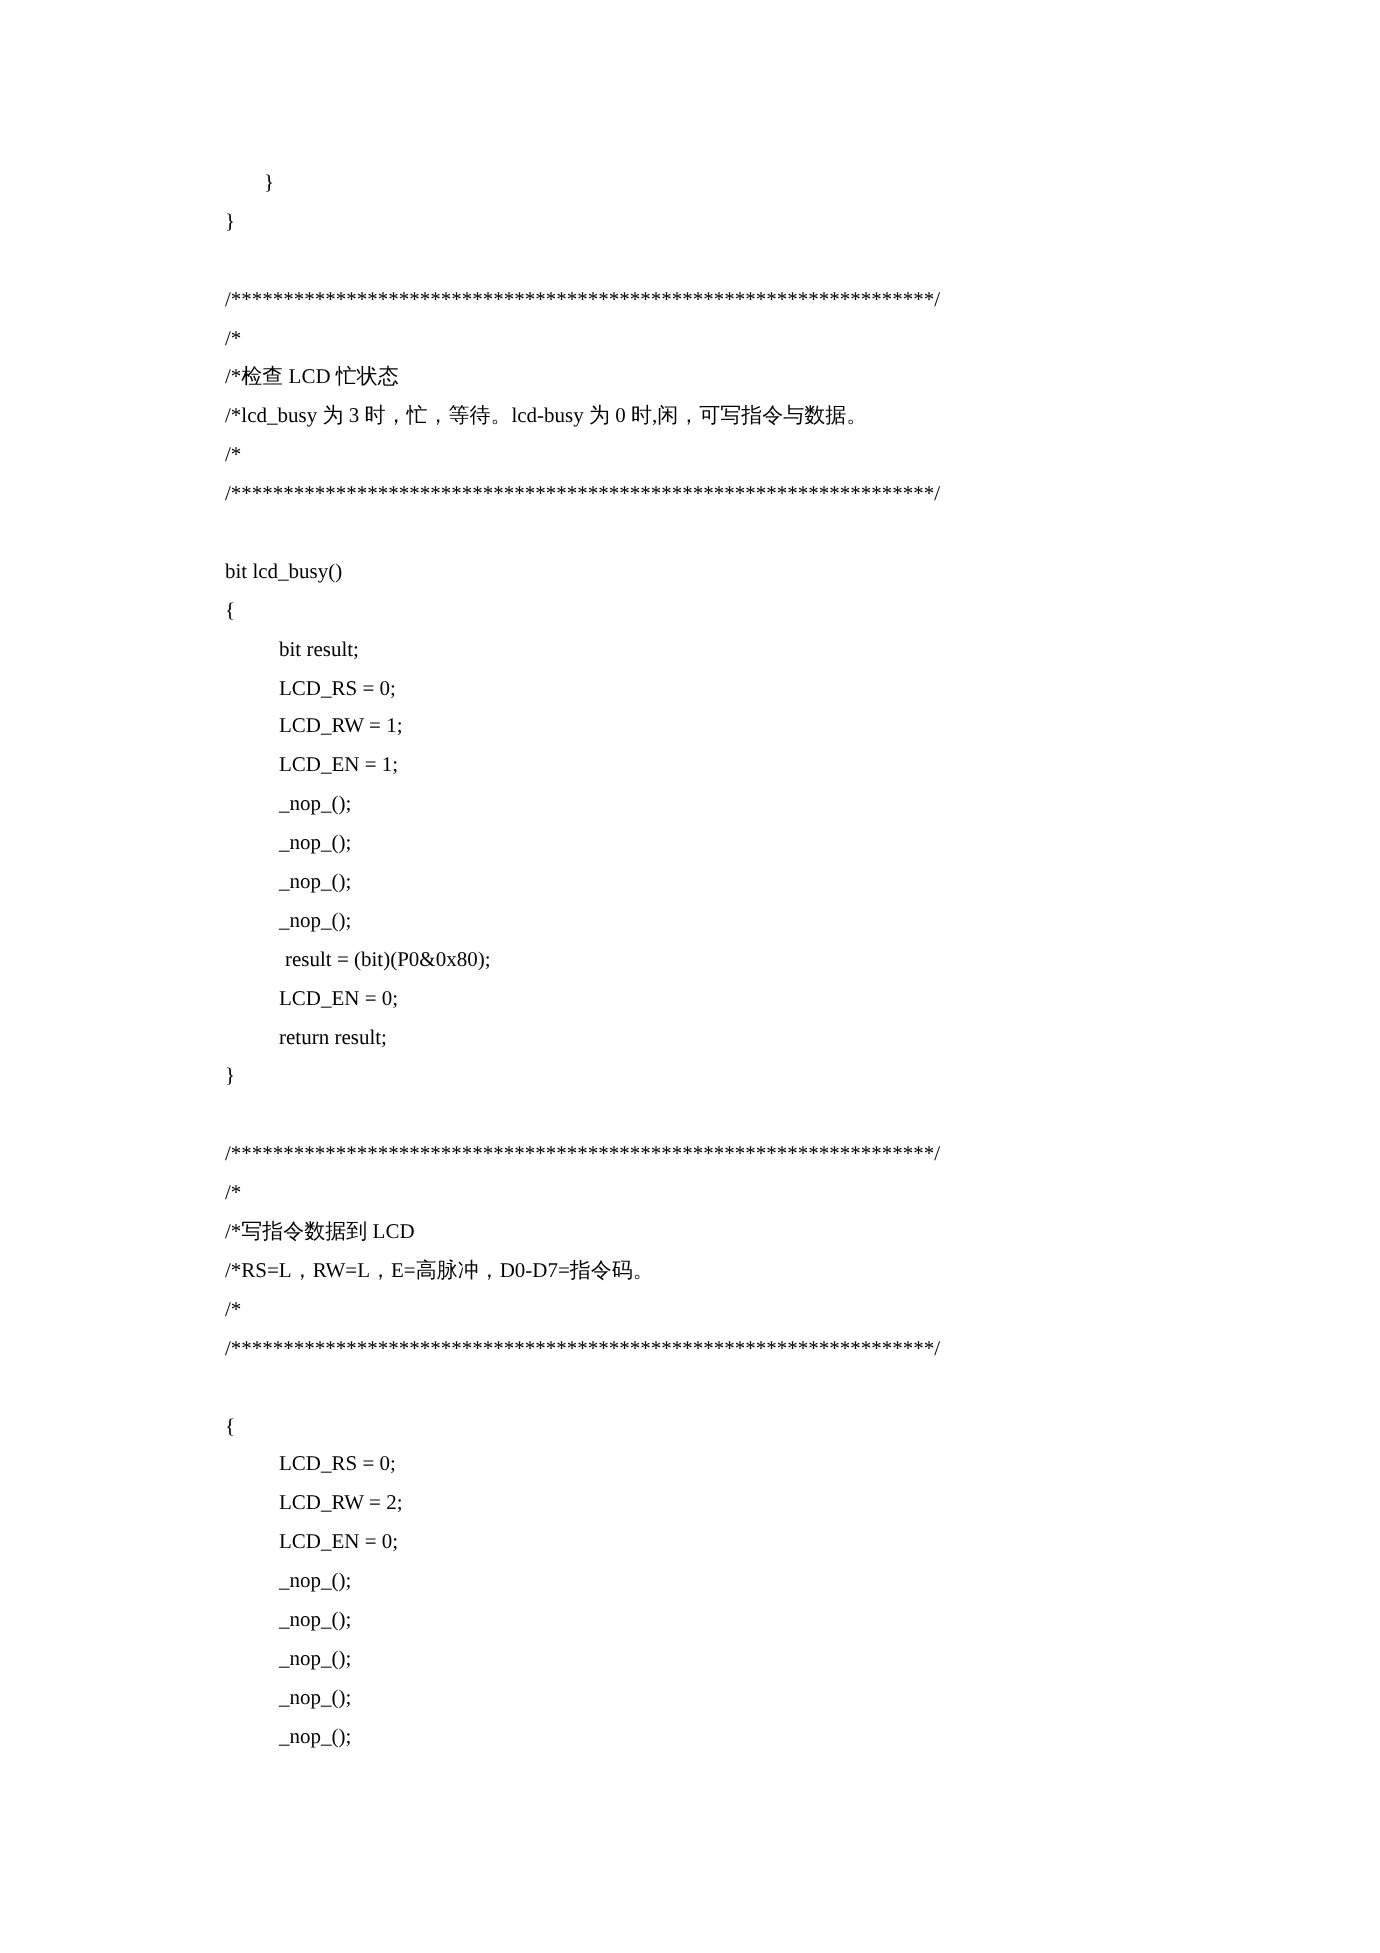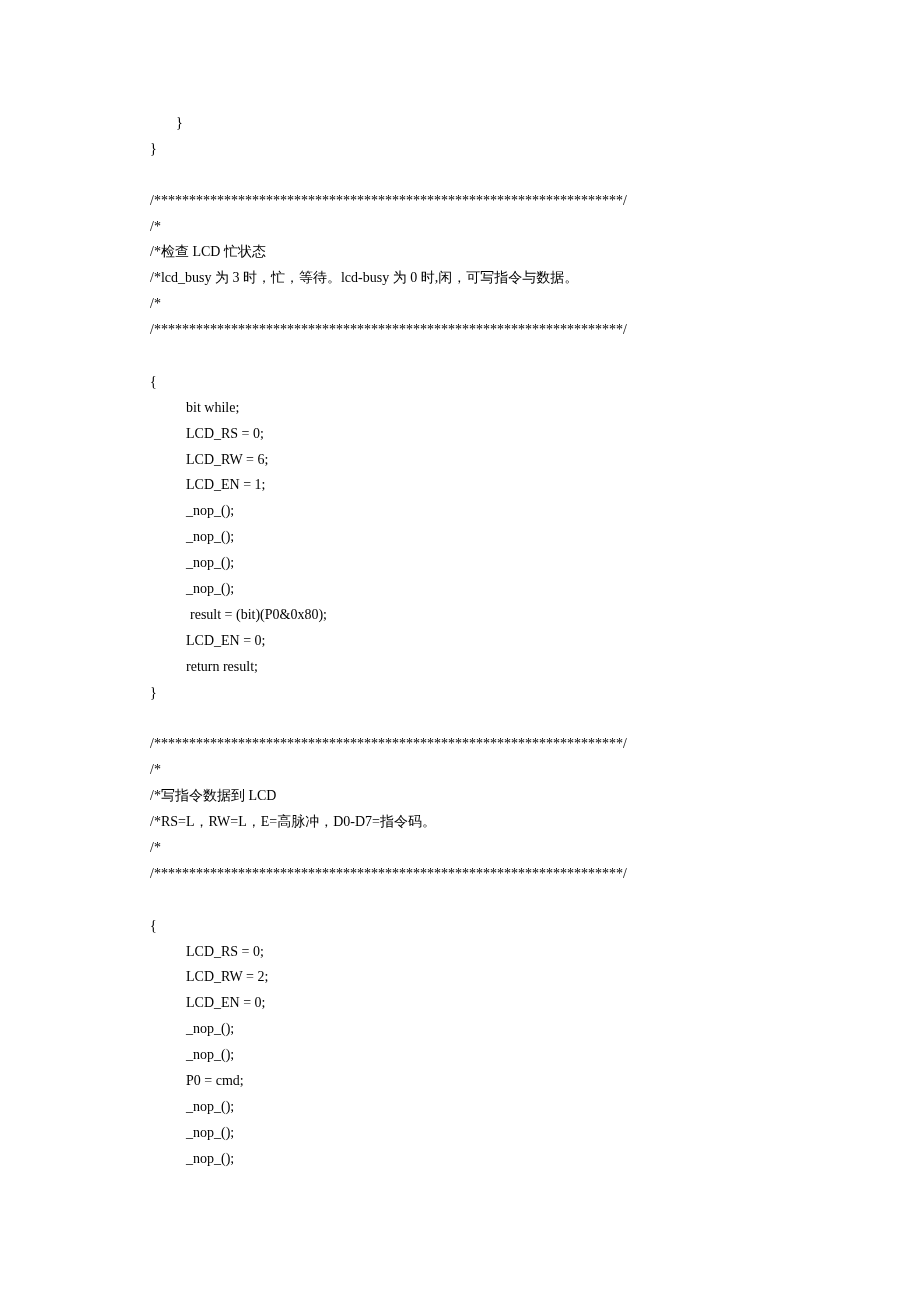--- a/index.html
+++ b/index.html
@@ -40,24 +40,25 @@
     <div class="code-line indent-1">}</div>
     <div class="code-line ">}</div>
     <div class="blank"></div>
     <div class="code-line ">/*******************************************************************/</div>
     <div class="code-line ">/*</div>
     <div class="code-line ">/*检查 LCD 忙状态</div>
     <div class="code-line ">/*lcd_busy 为 3 时，忙，等待。lcd-busy 为 0 时,闲，可写指令与数据。</div>
     <div class="code-line ">/*</div>
     <div class="code-line ">/*******************************************************************/</div>
     <div class="blank"></div>
+    <div class="code-line ">bit lcd_busy()</div>
     <div class="code-line ">{</div>
-    <div class="code-line indent-2">bit while;</div>
+    <div class="code-line indent-2">bit result;</div>
     <div class="code-line indent-2">LCD_RS = 0;</div>
-    <div class="code-line indent-2">LCD_RW = 6;</div>
+    <div class="code-line indent-2">LCD_RW = 1;</div>
     <div class="code-line indent-2">LCD_EN = 1;</div>
     <div class="code-line indent-2">_nop_();</div>
     <div class="code-line indent-2">_nop_();</div>
     <div class="code-line indent-2">_nop_();</div>
     <div class="code-line indent-2">_nop_();</div>
     <div class="code-line indent-2b">result = (bit)(P0&amp;0x80);</div>
     <div class="code-line indent-2">LCD_EN = 0;</div>
     <div class="code-line indent-2">return result;</div>
     <div class="code-line ">}</div>
     <div class="blank"></div>
@@ -67,17 +68,16 @@
     <div class="code-line ">/*RS=L，RW=L，E=高脉冲，D0-D7=指令码。</div>
     <div class="code-line ">/*</div>
     <div class="code-line ">/*******************************************************************/</div>
     <div class="blank"></div>
     <div class="code-line ">{</div>
     <div class="code-line indent-2">LCD_RS = 0;</div>
     <div class="code-line indent-2">LCD_RW = 2;</div>
     <div class="code-line indent-2">LCD_EN = 0;</div>
     <div class="code-line indent-2">_nop_();</div>
     <div class="code-line indent-2">_nop_();</div>
-    <div class="code-line indent-2">P0 = cmd;</div>
     <div class="code-line indent-2">_nop_();</div>
     <div class="code-line indent-2">_nop_();</div>
     <div class="code-line indent-2">_nop_();</div>
   </div>
 
 </body></html>

